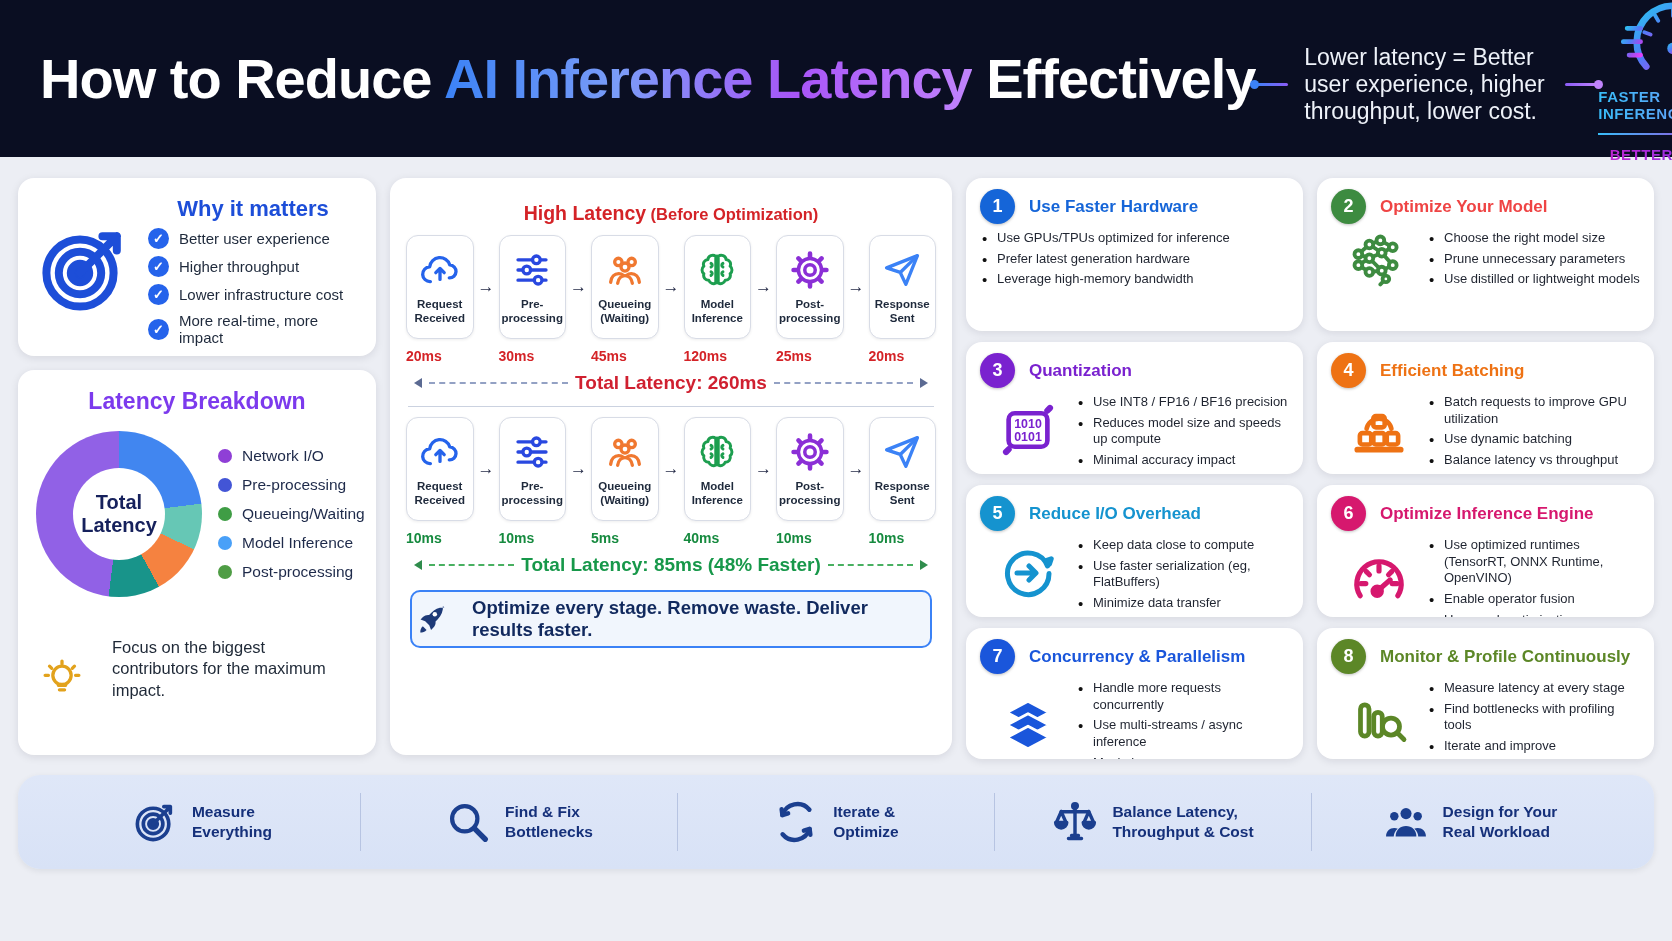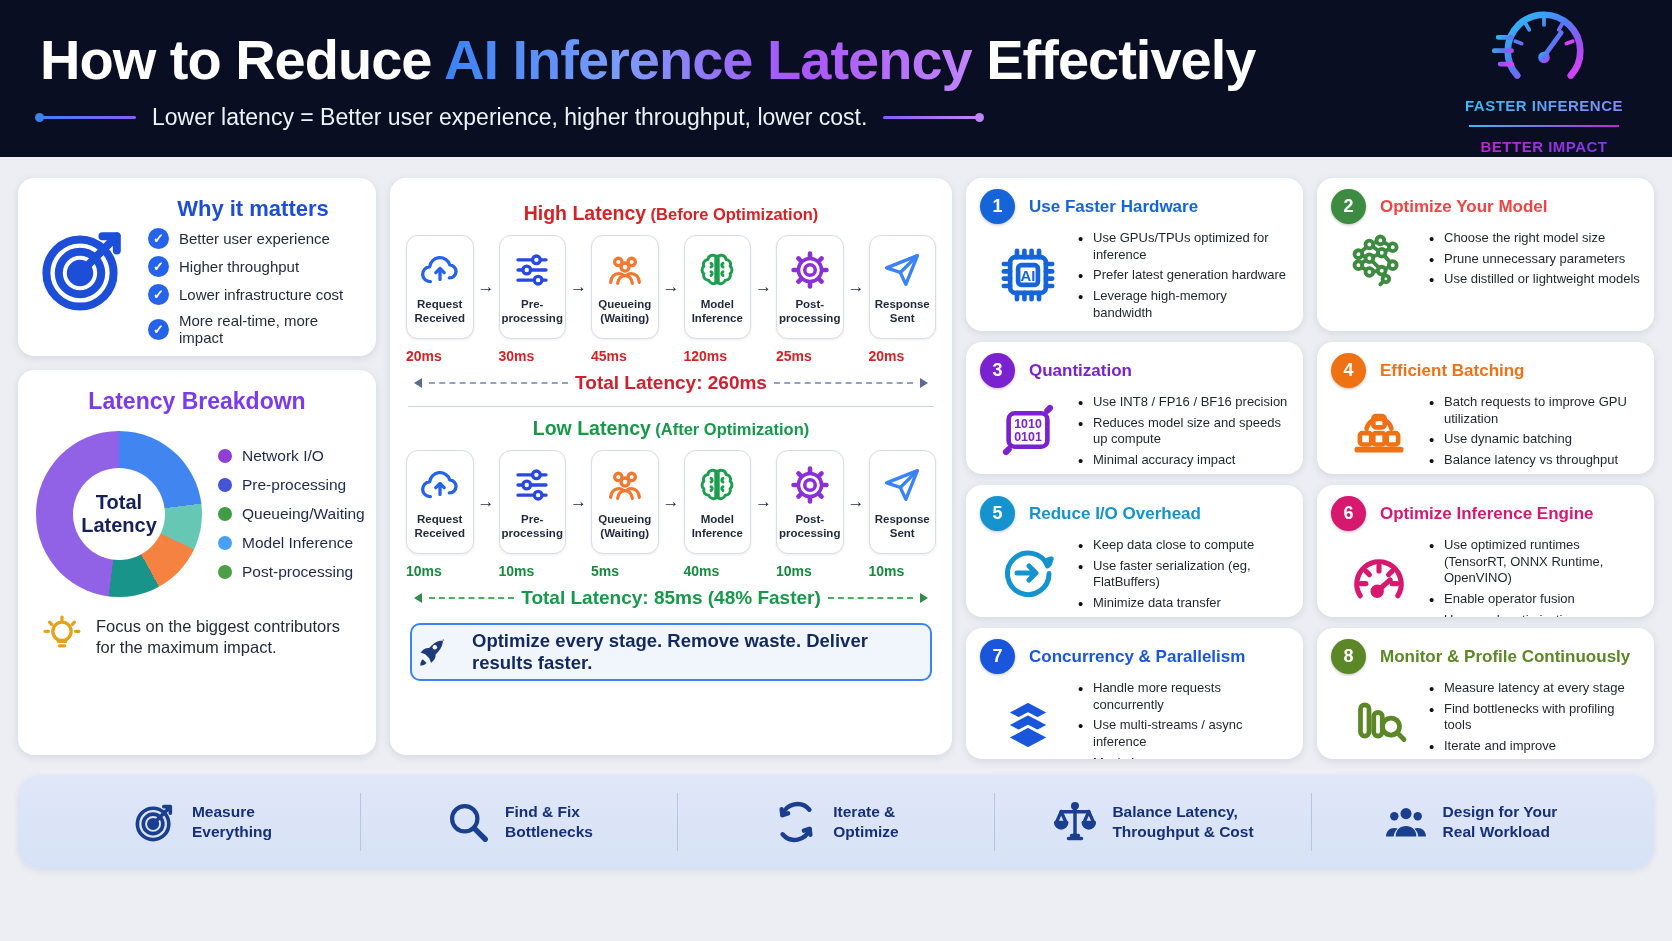--- a/index.html
+++ b/index.html
@@ -1,21 +1,21 @@
 <!DOCTYPE html>
 <html><head>
 <meta charset="utf-8">
 <style>
   * { margin:0; padding:0; box-sizing:border-box; }
   body { font-family:"Liberation Sans", sans-serif; }
   .page { width:1672px; height:941px; background:#eceef4; position:relative; overflow:hidden; }
 
   
   .header { height:157px; background:#0a0e22; display:flex; align-items:center; padding:0 34px 0 40px; }
-  .header-main { flex:1; display:flex; flex-direction:column; }
+  .header-main { flex:1; display:flex; flex-direction:row; align-items:center; }
   .title { font-size:56px; font-weight:800; color:#ffffff; letter-spacing:-1px; white-space:nowrap; }
   .title .grad { background:linear-gradient(90deg,#3b82f6,#7b9cf8,#a855f7,#c084fc);
     -webkit-background-clip:text; background-clip:text; color:transparent; }
   .subtitle-row { display:flex; align-items:center; gap:16px; margin-top:12px; }
   .sub-line { width:96px; height:3px; border-radius:2px; position:relative; }
   .sub-line.l { background:linear-gradient(90deg,#3b82f6,#8b5cf6); }
   .sub-line.r { background:linear-gradient(90deg,#8b5cf6,#c084fc); }
   .sub-line::before { content:""; position:absolute; top:-3px; width:9px; height:9px; border-radius:50%; }
   .sub-line.l::before { left:-5px; background:#3b82f6; }
   .sub-line.r::before { right:-5px; background:#c084fc; }
@@ -47,21 +47,21 @@
   .bd-title { text-align:center; font-size:23px; font-weight:800; color:#7c3aed; }
   .donut-row { display:flex; align-items:center; gap:16px; margin-top:16px; }
   .donut { width:166px; height:166px; border-radius:50%; position:relative; flex-shrink:0; }
   .donut-hole { position:absolute; left:50%; top:50%; transform:translate(-50%,-50%);
     width:92px; height:92px; border-radius:50%; background:#fff; display:flex; align-items:center;
     justify-content:center; text-align:center; white-space:pre-line; font-size:20px; font-weight:800; color:#16215c; line-height:1.15; }
   .legend { display:flex; flex-direction:column; gap:11px; }
   .legend-item { display:flex; align-items:center; gap:10px; }
   .legend-dot { width:14px; height:14px; border-radius:50%; flex-shrink:0; }
   .legend-label { font-size:15.5px; color:#1e2a4a; }
-  .note-row { display:flex; gap:12px; margin-top:15px; align-items:center; padding:0 4px; }
+  .note-row { display:flex; gap:28px; margin-top:36px; align-items:flex-end; padding:0 4px; }
   .note-text { font-size:16.5px; color:#1f2937; line-height:1.3; padding-top:4px; }
 
   
   .center-col { width:562px; flex-shrink:0; }
   .pipeline-card { height:577px; padding:14px 16px; }
   .pl-title { text-align:center; font-size:22px; font-weight:800; color:#131c4f; margin-top:4px; }
   .section-label { text-align:center; margin-top:10px; font-weight:800; }
   .section-label .big { font-size:19.5px; }
   .section-label .small { font-size:16.5px; font-weight:700; }
   .stages-row { display:flex; justify-content:center; align-items:flex-start; gap:3px; margin-top:10px; }
@@ -328,24 +328,20 @@
         <div class="total-row">
           <span class="head head-l head-red"></span>
           <span class="dash dash-red"></span>
           <span class="total-text total-red">Total Latency: 260ms</span>
           <span class="dash dash-red"></span>
           <span class="head head-r head-red"></span>
         </div>
 
         <div class="pl-divider"></div>
 
-        <div class="section-label" style="color: rgb(23, 152, 74);">
-          <span class="big">Low Latency</span>
-          <span class="small">(After Optimization)</span>
-        </div>
 
         <div class="stages-row">
           <div class="stage">
             <div class="stage-box">
               <span style="color: rgb(37, 99, 235);">
                   <svg width="42" height="42" viewBox="0 0 24 24" fill="none" stroke="currentColor" stroke-width="1.9" stroke-linecap="round" stroke-linejoin="round">
                     <path d="M6.5 18.6a4.2 4.2 0 0 1-.4-8.4 5.9 5.9 0 0 1 11.5-1.1 3.7 3.7 0 0 1-.3 7.4"></path>
                     <path d="M12 17.4v-5.8M9.6 13.5 12 11.1l2.4 2.4"></path>
                   </svg>
                 </span>
@@ -449,28 +445,20 @@
     </div>
 
     <div class="tips-grid">
 
       <div class="card tip-card">
         <div class="tip-head">
           <span class="tip-num" style="background-color: rgb(21, 101, 216);">1</span>
           <span class="tip-title" style="color: rgb(21, 101, 216);">Use Faster Hardware</span>
         </div>
         <div class="tip-body">
-          <span class="tip-icon" style="color: rgb(21, 101, 216);">
-            <svg width="66" height="66" viewBox="0 0 24 24" fill="none" stroke="currentColor" stroke-width="1.7" stroke-linecap="round">
-              <rect x="5.5" y="5.5" width="13" height="13" rx="2"></rect>
-                <rect x="8.4" y="8.4" width="7.2" height="7.2" rx="1.2"></rect>
-              <text x="12" y="14" text-anchor="middle" font-size="5.4" font-weight="bold" fill="currentColor" stroke="none">AI</text>
-              <path d="M8 3.2v2.3M10.7 3.2v2.3M13.3 3.2v2.3M16 3.2v2.3M8 18.5v2.3M10.7 18.5v2.3M13.3 18.5v2.3M16 18.5v2.3M3.2 8h2.3M3.2 10.7h2.3M3.2 13.3h2.3M3.2 16h2.3M18.5 8h2.3M18.5 10.7h2.3M18.5 13.3h2.3M18.5 16h2.3"></path>
-            </svg>
-          </span>
           <ul class="bullets">
             <li>Use GPUs/TPUs optimized for inference</li>
             <li>Prefer latest generation hardware</li>
             <li>Leverage high-memory bandwidth</li>
           </ul>
         </div>
       </div>
 
       <div class="card tip-card">
         <div class="tip-head">

